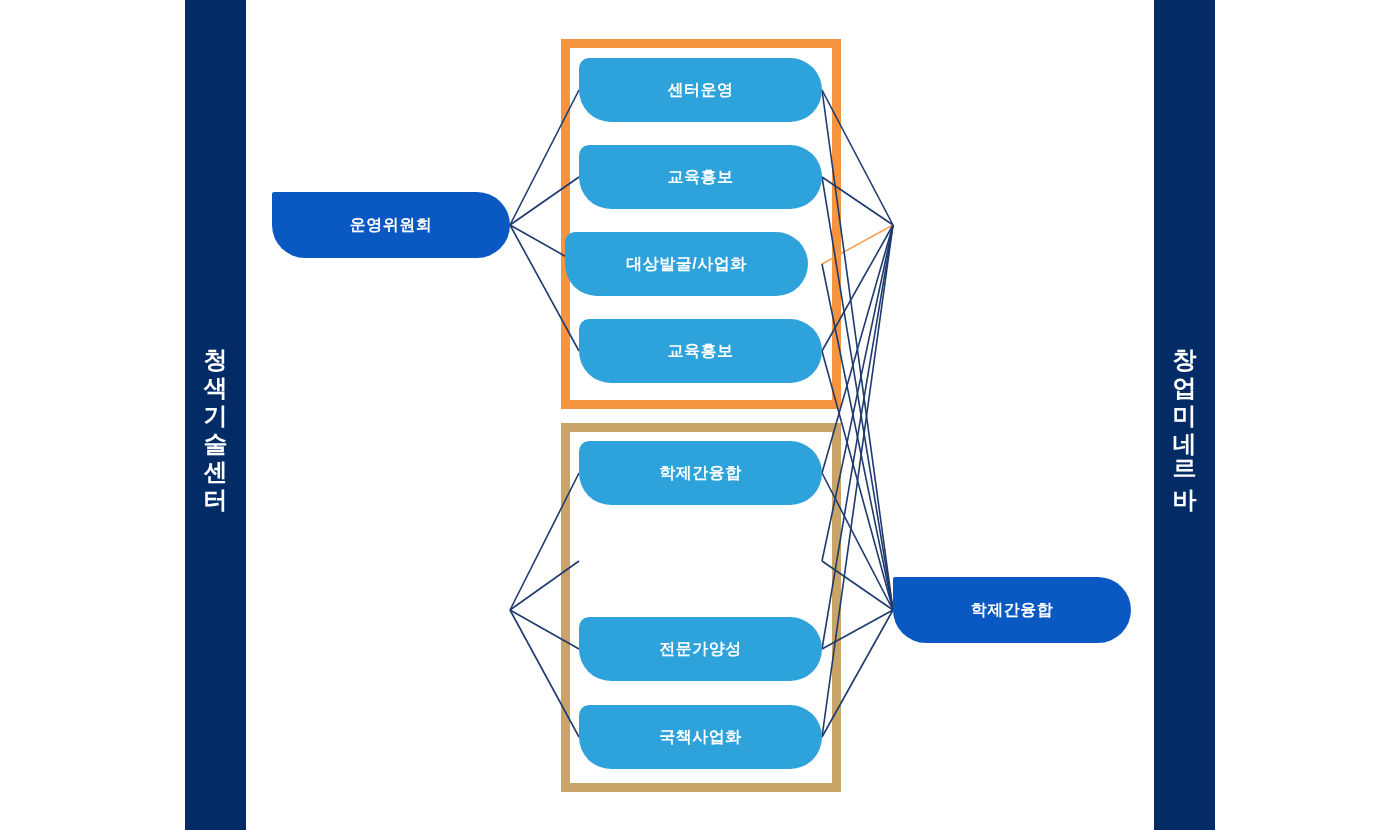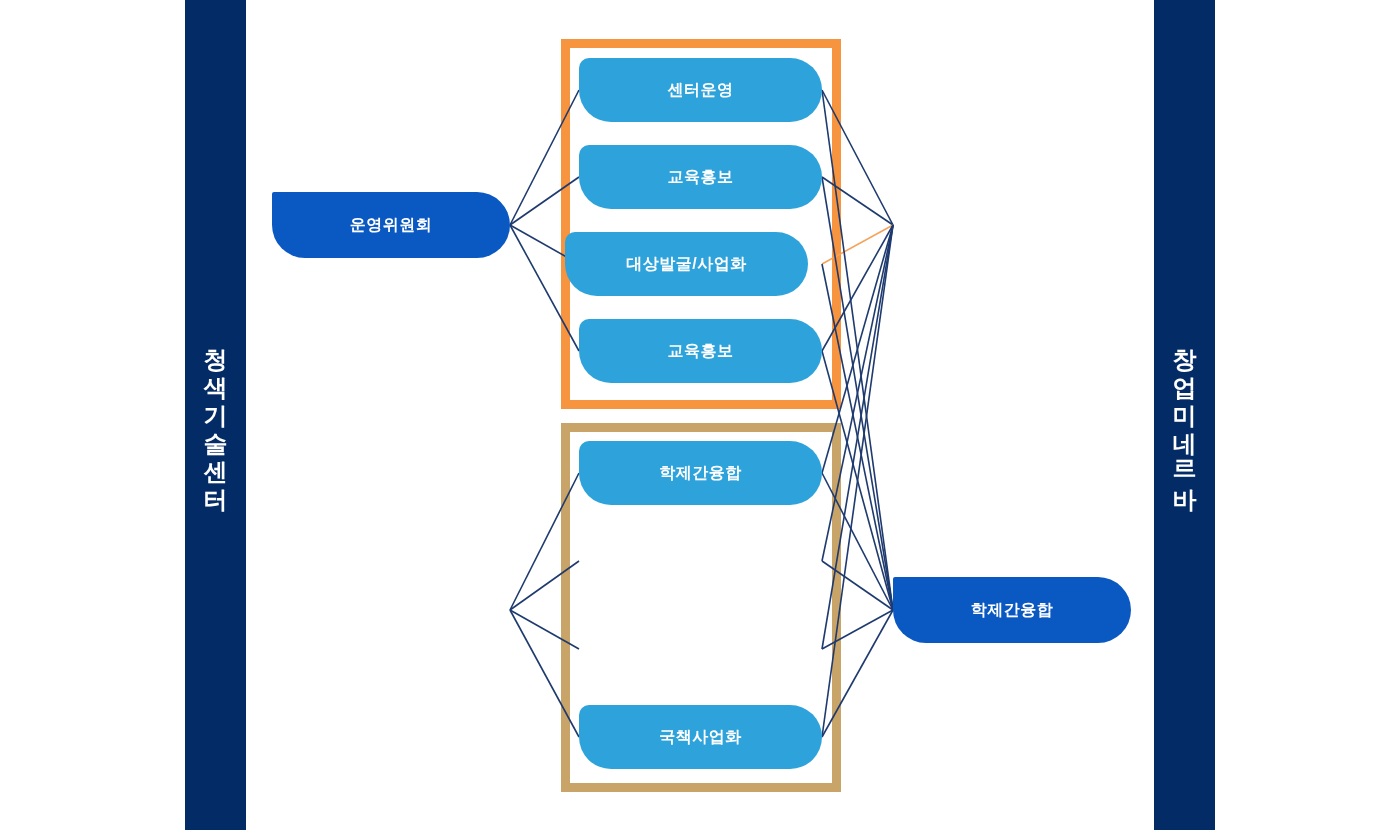--- a/index.html
+++ b/index.html
@@ -117,17 +117,20 @@
   <div class="node pill pos-t3">
     <span>대상발굴/사업화</span>
   </div>
   <div class="node pill pos-t4">
     <span>교육홍보</span>
   </div>
 
   <div class="node pill pos-b1">
     <span>학제간융합</span>
   </div>
+  <div class="node pill pos-b3">
+    <span>전문가양성</span>
+  </div>
   <div class="node pill pos-b4">
     <span>국책사업화</span>
   </div>
 
 </div>
 
 </body></html>

